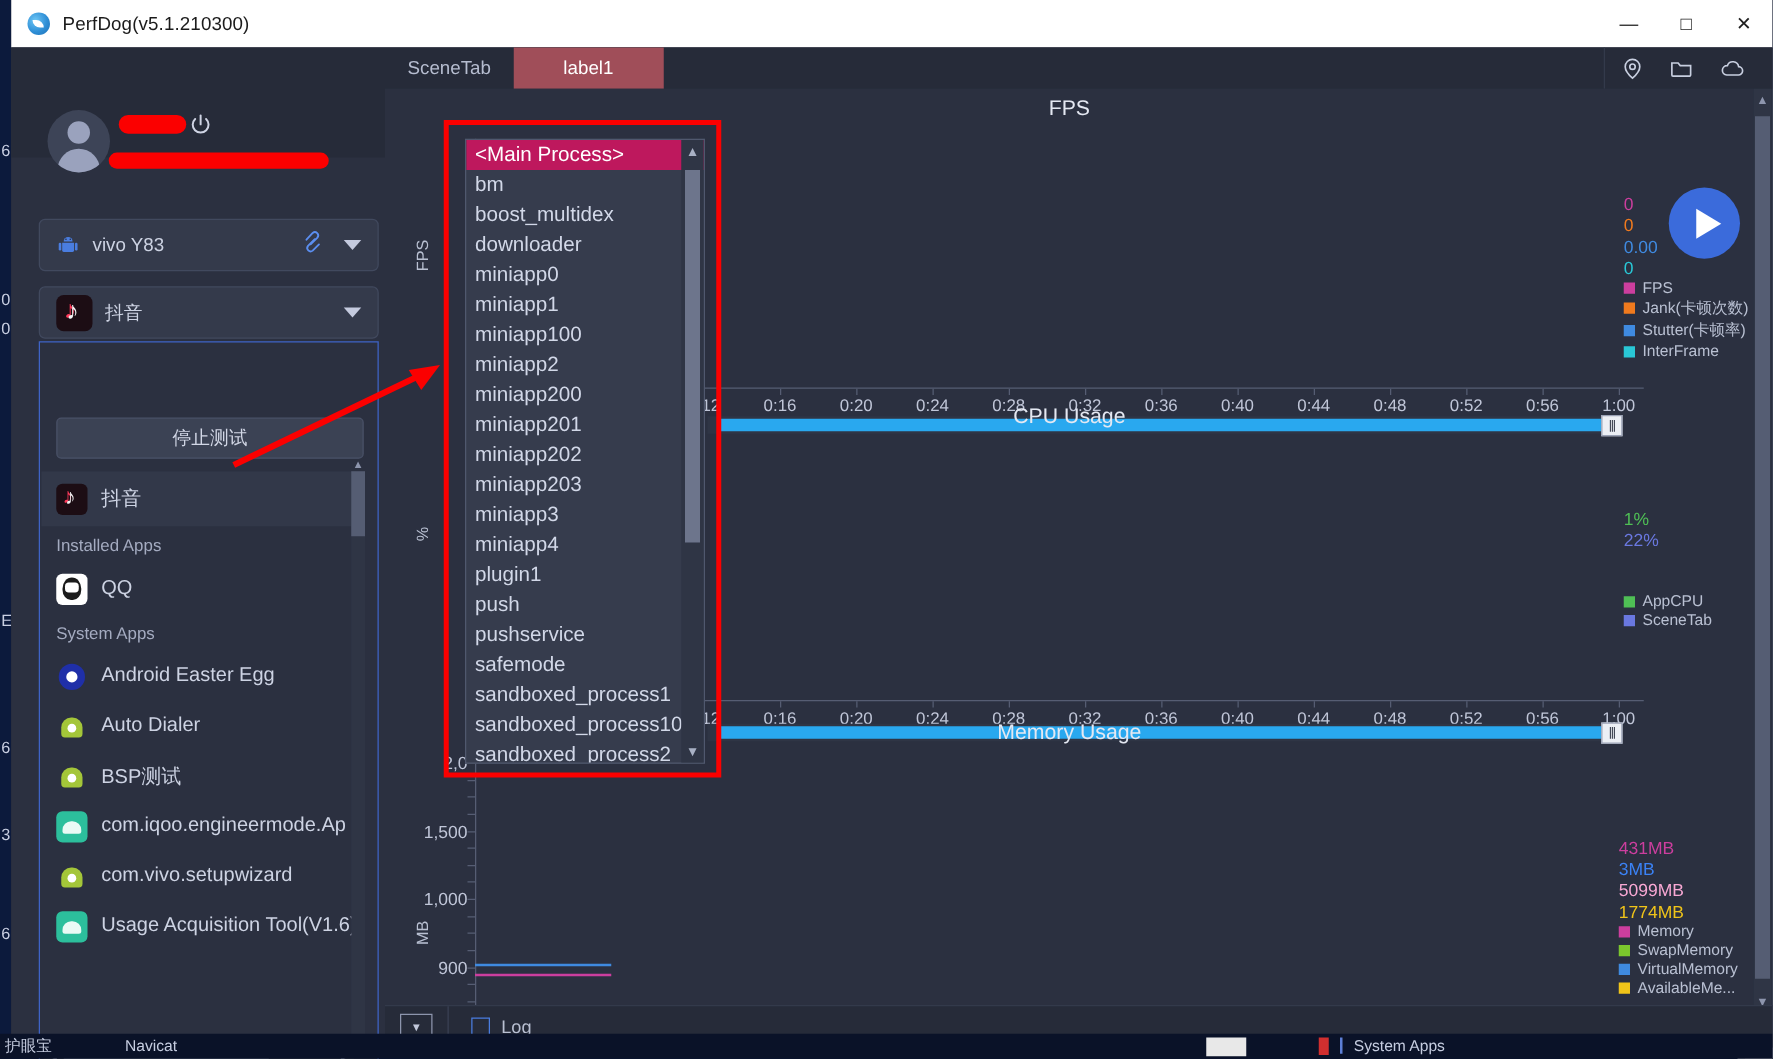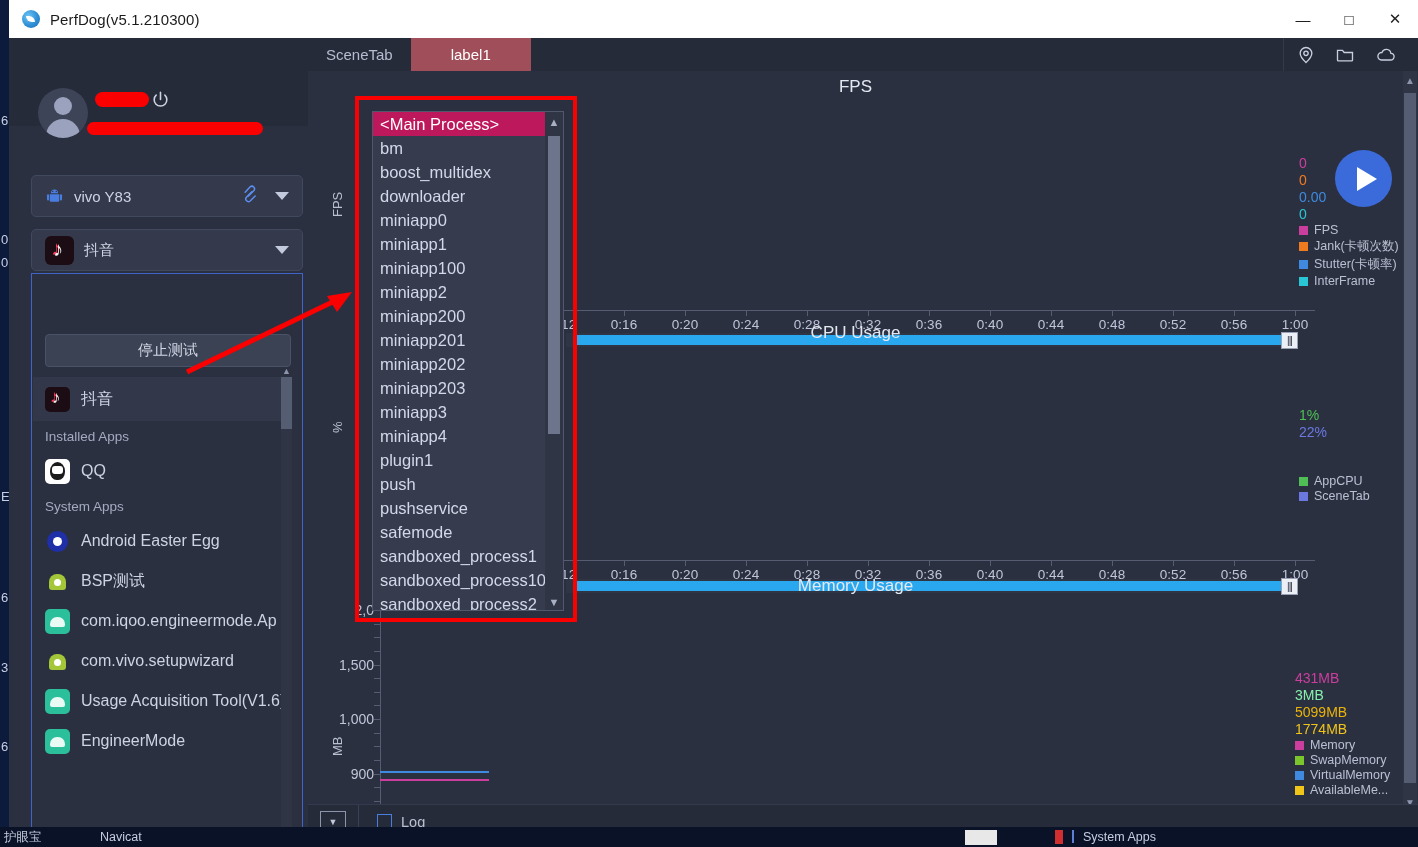--- a/index.html
+++ b/index.html
@@ -454,37 +454,37 @@
             <span class="app-ico ico-qq"></span>
             <span>QQ</span>
           </div>
           <div class="app-group">System Apps</div>
           <div class="app-item">
             <span class="app-ico ico-easter"></span>
             <span>Android Easter Egg</span>
           </div>
           <div class="app-item">
             <span class="app-ico ico-lime"></span>
+            <span>Auto Dialer</span>
+          </div>
+          <div class="app-item">
+            <span class="app-ico ico-lime"></span>
             <span>BSP测试</span>
           </div>
           <div class="app-item">
             <span class="app-ico ico-green"></span>
             <span>com.iqoo.engineermode.Ap</span>
           </div>
           <div class="app-item">
             <span class="app-ico ico-lime"></span>
             <span>com.vivo.setupwizard</span>
           </div>
           <div class="app-item">
             <span class="app-ico ico-green"></span>
             <span>Usage Acquisition Tool(V1.6)</span>
-          </div>
-          <div class="app-item">
-            <span class="app-ico ico-green"></span>
-            <span>EngineerMode</span>
           </div>
         </div>
 
         <div class="v-scroll">
           <div class="arr-up">▲</div>
           <div class="thumb"></div>
           <div class="arr-dn">▼</div>
         </div>
         <div class="h-scroll">
           <div class="arr">◀</div>
@@ -631,22 +631,22 @@
           <div class="fill" style="width:716px"></div>
           <div class="grip" style="left:715px">|||</div>
         </div>
 
         <div class="chart" id="chart-mem" style="top:505px;height:260px">
           <div class="chart-title">Memory Usage</div>
           <div class="ylab" style="top:180px">MB</div>
           <div class="plot" style="height:218px"></div>
           <div class="legend" id="legend-mem" style="top:94px;width:100px">
             <div class="val" style="color:#cc3e9e">431MB</div>
-            <div class="val" style="color:#86efac">3MB</div>
-            <div class="val" style="color:#eab308">5099MB</div>
+            <div class="val" style="color:#3b82f6">3MB</div>
+            <div class="val" style="color:#f9a8d4">5099MB</div>
             <div class="val" style="color:#f0c419">1774MB</div>
             <div class="lrow">
                 <span class="sw" style="background:#cc3e9e"></span>
                 <span>Memory</span>
               </div>
             <div class="lrow">
                 <span class="sw" style="background:#7bc62d"></span>
                 <span>SwapMemory</span>
               </div>
             <div class="lrow">

